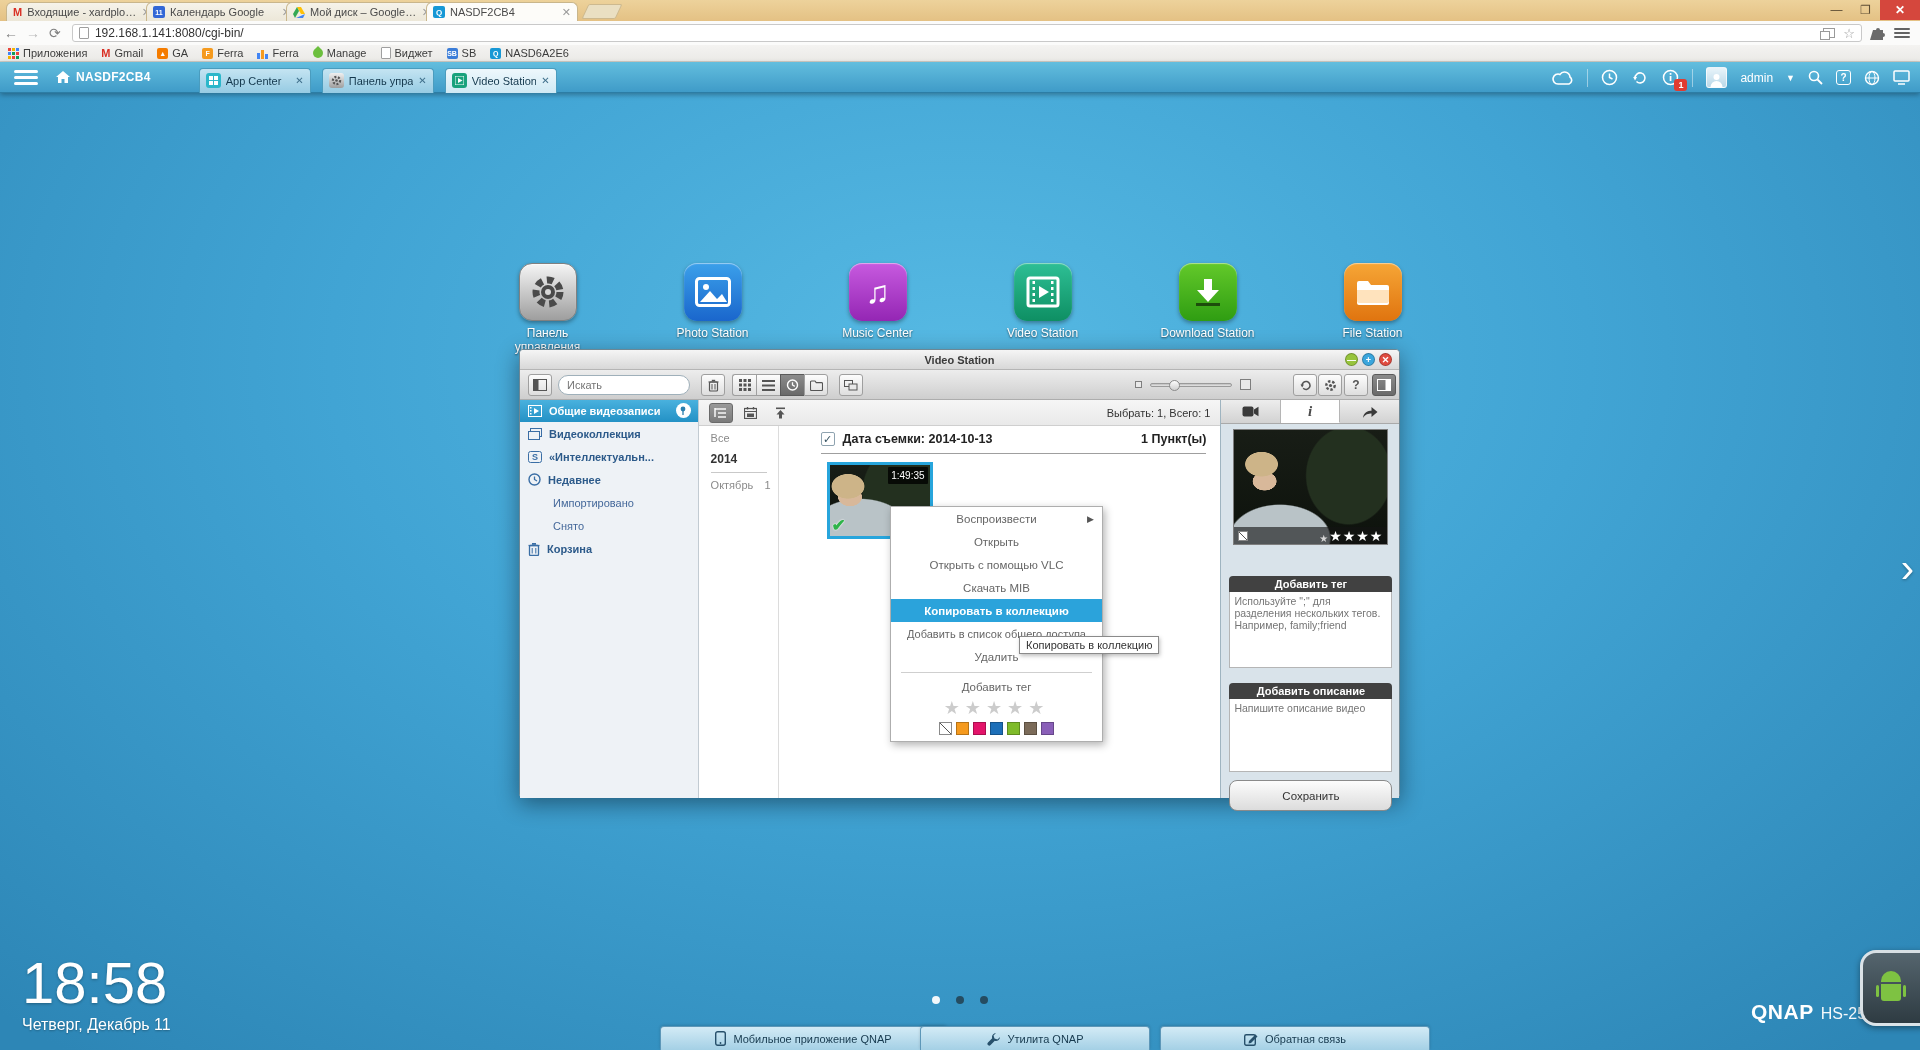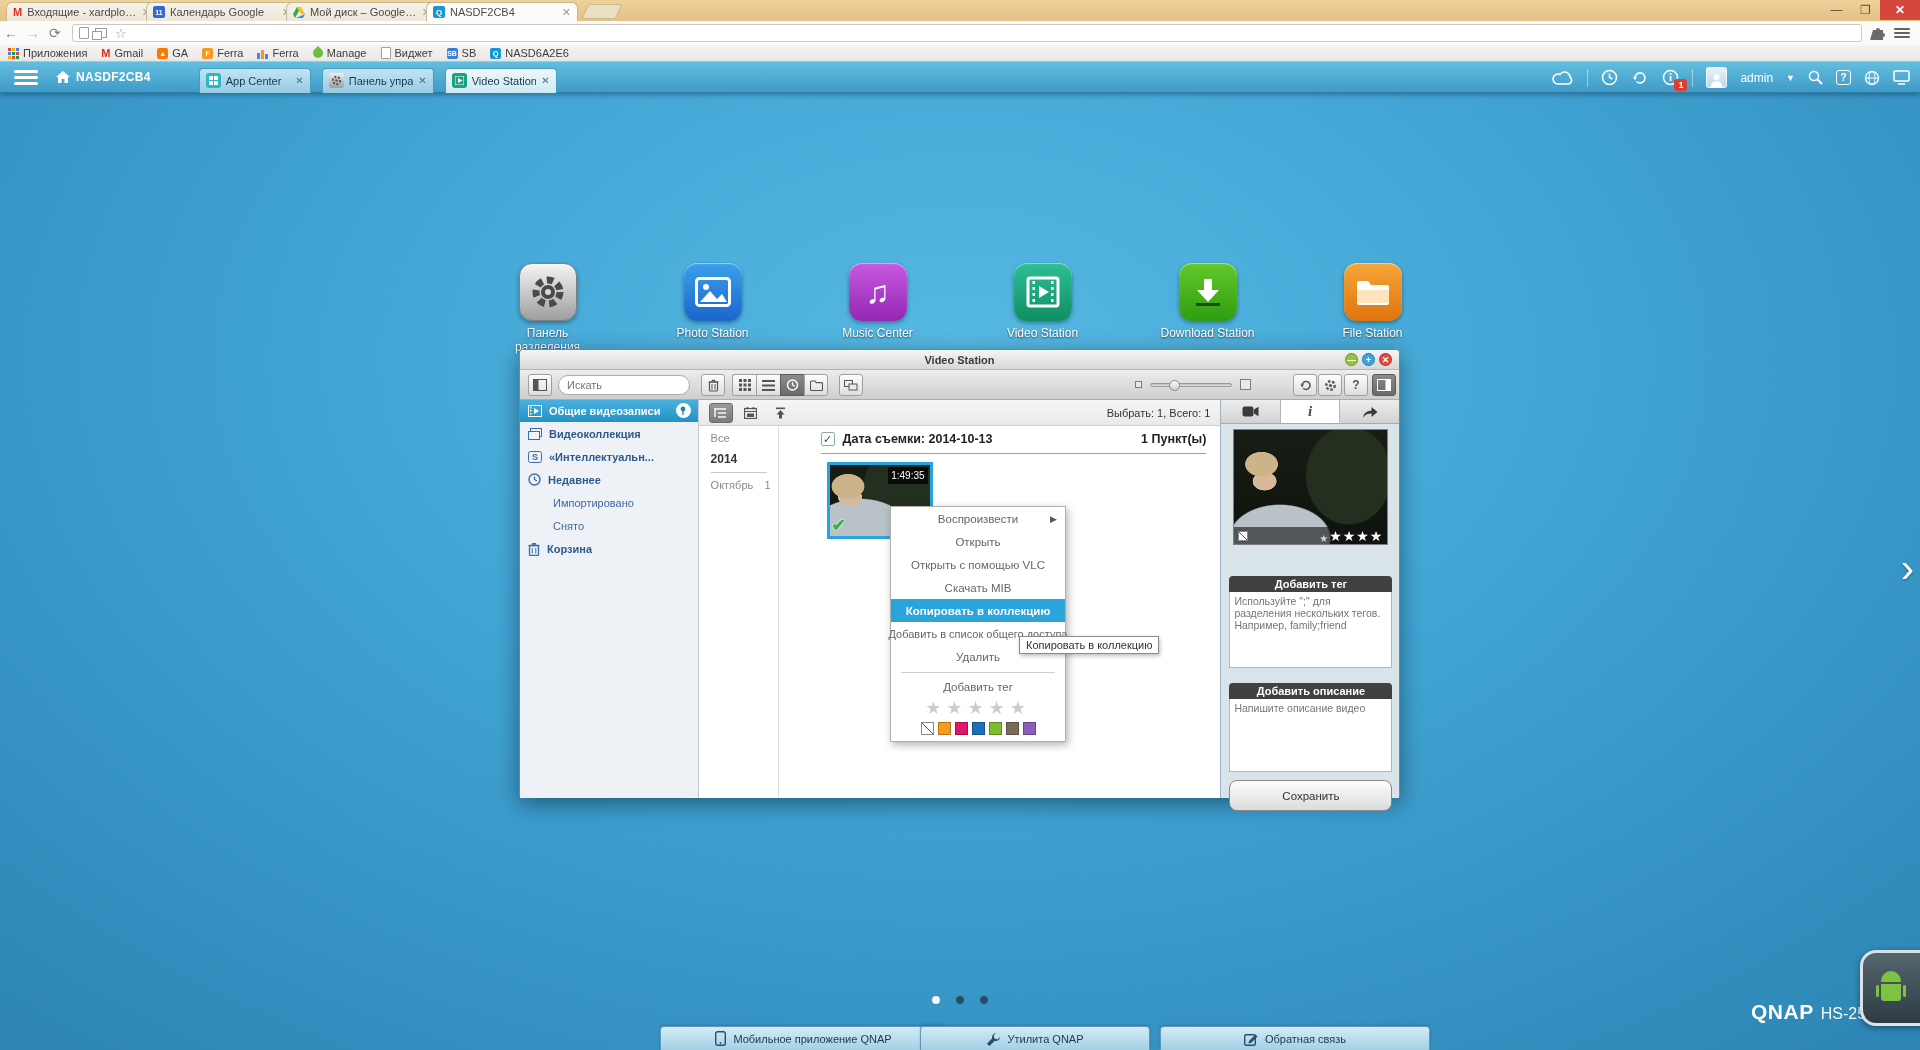--- a/index.html
+++ b/index.html
@@ -190,21 +190,21 @@
   .p-header { position:absolute; left:8px; width:163px; height:16px; background:#414141; border-radius:4px 4px 0 0;
     color:#fff; font-weight:bold; font-size:11px; display:flex; align-items:center; justify-content:center; }
   .p-box { position:absolute; left:8px; width:163px; background:#fff; border:1px solid #b5b5b5; border-top:none; }
   .p-box textarea { width:100%; height:100%; border:none; outline:none; resize:none; background:transparent;
     font-family:"Liberation Sans",sans-serif; font-size:10.5px; color:#666; padding:3px 4px; }
   .save-btn { position:absolute; left:8px; top:380px; width:163px; height:31px; border:1px solid #8a8a8a;
     border-radius:8px; background:linear-gradient(#fcfcfc,#dcdcdc); font-size:11.5px; color:#333;
     display:flex; align-items:center; justify-content:center; }
 
   
-  .ctx-menu { position:absolute; left:890px; top:444px; width:176px; background:#fff; border:1px solid #aeaeae;
+  .ctx-menu { position:absolute; left:890px; top:444px; width:213px; background:#fff; border:1px solid #aeaeae;
     box-shadow:2px 3px 8px rgba(0,0,0,.3); z-index:30; padding-bottom:6px; }
   .cm-item { height:23px; display:flex; align-items:center; justify-content:center; color:#666;
     font-size:11.5px; position:relative; white-space:nowrap; }
   .cm-item.hl { background:#2ba3db; color:#fff; font-weight:bold; }
   .cm-item .sub-arrow { position:absolute; right:8px; font-size:9px; color:#555; }
   .cm-sep { border-top:1px solid #cfcfcf; margin:4px 10px; }
   .cm-label { height:20px; display:flex; align-items:center; justify-content:center; color:#666; font-size:11.5px; }
   .cm-stars { text-align:center; font-size:18px; color:#cccccc; letter-spacing:5px; line-height:22px; }
   .cm-colors { display:flex; justify-content:center; gap:4px; margin-top:3px; }
   .swatch { width:13px; height:13px; border:1px solid rgba(0,0,0,.25); }
@@ -279,20 +279,21 @@
       <div class="wc close">✕</div>
     </div>
   </div>
 
   <div class="b-nav">
     <div class="nav-arrow">←</div>
     <div class="nav-arrow fwd">→</div>
     <div class="nav-arrow">⟳</div>
     <div class="addressbar">
       <span class="doc-ico"></span>
+      <input class="url-input" readonly="" value="192.168.1.141:8080/cgi-bin/" style="">
       <span class="ab-right">
         <span class="cast-ico"></span>
         <span class="star-ico">☆</span>
       </span>
     </div>
     <span class="puzzle">
       <svg width="16" height="16" viewBox="0 0 16 16">
           <path d="M3 6 h3 a2 2 0 1 1 4 0 h3 v3 a2 2 0 1 1 0 4 v3 h-13 z" transform="translate(0,-1)" fill="#6a6a6a"></path>
         </svg>
     </span>
@@ -469,21 +470,21 @@
 
     <div class="icons-row">
       <div class="dicon">
         <div class="dtile t-cp">
           <svg width="38" height="38" viewBox="0 0 38 38">
               <circle cx="19" cy="19" r="12" fill="none" stroke="#4a4a4a" stroke-width="7" stroke-dasharray="6.5 4.5"></circle>
               <circle cx="19" cy="19" r="7" fill="#4a4a4a"></circle>
               <circle cx="19" cy="19" r="3" fill="#d8d8d8"></circle>
             </svg>
         </div>
-        <div class="dlabel">Панель разделения</div>
+        <div class="dlabel">Панель управления</div>
       </div>
       <div class="dicon">
         <div class="dtile t-photo">
           <svg width="36" height="30" viewBox="0 0 36 30">
               <rect x="1.5" y="1.5" width="33" height="27" rx="3" fill="none" stroke="#fff" stroke-width="3"></rect>
               <circle cx="11" cy="10" r="3" fill="#fff"></circle>
               <path d="M5 25 L15 14 L22 22 L27 17 L32 25 Z" fill="#fff"></path>
             </svg>
         </div>
         <div class="dlabel">Photo Station</div>
@@ -827,20 +828,24 @@
         <span class="swatch" style="background-color: rgb(227, 20, 106);"></span>
         <span class="swatch" style="background-color: rgb(29, 111, 184);"></span>
         <span class="swatch" style="background-color: rgb(127, 187, 42);"></span>
         <span class="swatch" style="background-color: rgb(123, 107, 89);"></span>
         <span class="swatch" style="background-color: rgb(138, 95, 184);"></span>
       </div>
     </div>
 
     <div class="tooltipbox">Копировать в коллекцию</div>
 
+    <div class="clock">
+      <div class="time">18:58</div>
+      <div class="date">Четверг, Декабрь 11</div>
+    </div>
 
     <div class="dots">
       <span class="dot cur"></span>
       <span class="dot"></span>
       <span class="dot"></span>
     </div>
 
     <div class="task-btn" style="left:660px;width:287px">
       <svg width="11" height="15" viewBox="0 0 11 15">
           <rect x="0.7" y="0.7" width="9.6" height="13.6" rx="2" fill="none" stroke="#27506b" stroke-width="1.4"></rect>

